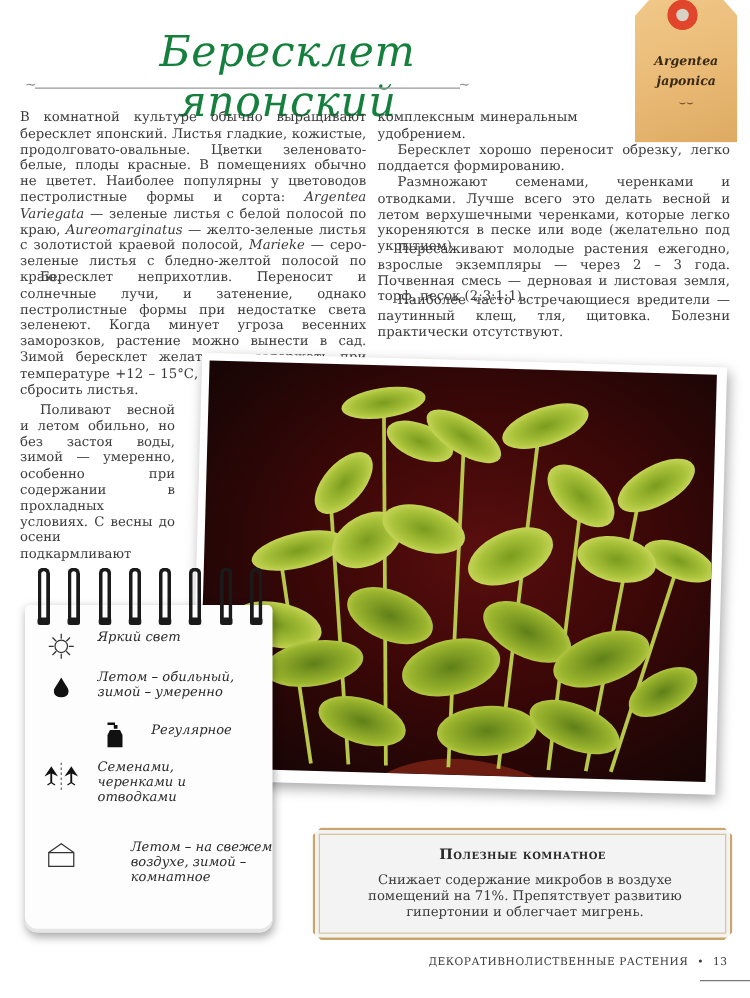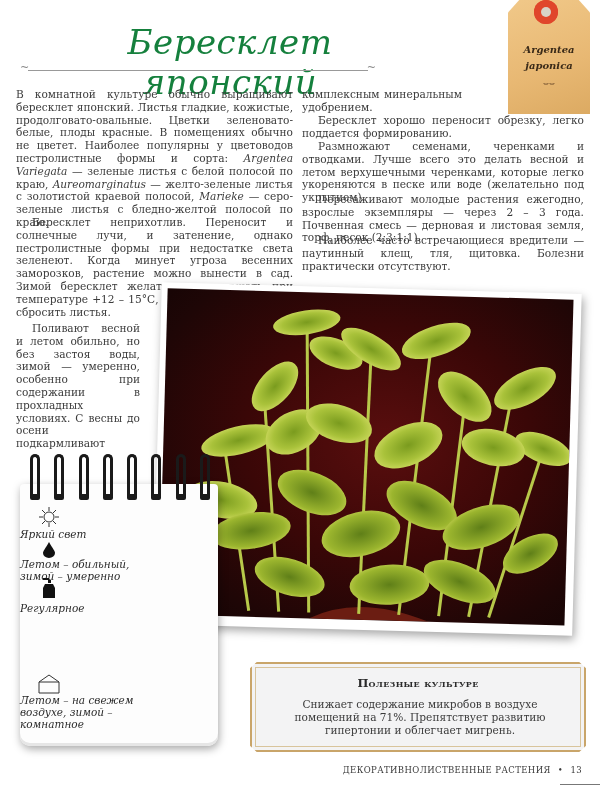--- a/index.html
+++ b/index.html
@@ -60,21 +60,21 @@
 
   .notebook {
     position: absolute; left: 20px; top: 484px; width: 198px; height: 262px;
     background: #fdfdfd; border-radius: 4px 4px 10px 10px;
     box-shadow: 1px 3px 8px rgba(0,0,0,0.35), inset 0 -3px 0 #e6e6e6;
   }
   .rings { position: absolute; left: 10px; top: -30px; width: 180px; height: 44px; display: flex; justify-content: space-between; }
   .ring { width: 10px; height: 42px; border: 3px solid #1a1a1a; border-bottom: none; border-radius: 5px 5px 0 0; position: relative; }
   .ring::after { content: ""; position: absolute; left: -3px; bottom: -4px; width: 10px; height: 6px; background: #1a1a1a; border-radius: 2px; }
 
-  .care-item { position: absolute; left: 0; width: 198px; display: flex; align-items: flex-start; flex-direction: column; }
+  .care-item { position: absolute; left: 0; width: 198px; display: flex; align-items: flex-start; }
   .care-icon { width: 58px; display: flex; justify-content: center; padding-top: 2px; }
   .care-text {
     font-family: "DejaVu Serif", serif; font-style: italic; font-size: 10.5px;
     line-height: 12px; color: #2a2a2a; white-space: pre-line;
   }
 
   .benefits {
     position: absolute; left: 250px; top: 662px; width: 336px; height: 90px;
     background: #f3f3f4; border: 2px solid #c9a56a;
     clip-path: polygon(2% 0, 98% 0, 100% 7%, 100% 93%, 98% 100%, 2% 100%, 0 93%, 0 7%);
@@ -220,46 +220,62 @@
   <div class="care-item" style="top:52px;">
     <div class="care-icon" style="padding-top:6px;">
       <svg width="12" height="16" viewBox="0 0 12 16">
           <path d="M6 0 C2 7 0 9 0 11 a6 5 0 0 0 12 0 C12 9 10 7 6 0Z" fill="#111"></path>
         </svg>
     </div>
     <div class="care-text">Летом – обильный,
 зимой – умеренно</div>
   </div>
 
-  <div class="care-item" style="top:90px;">
+  <div class="care-item" style="top:90px;margin-left:43px;">
     <div class="care-icon">
       <svg width="16" height="22" viewBox="0 0 16 22">
           <path d="M2 2h6v2H2z M7 4h3v3h-3z M4 8h8l2 4v10H2V12z" fill="#111"></path>
         </svg>
     </div>
     <div class="care-text" style="padding-top:4px;">Регулярное</div>
   </div>
 
+  <div class="care-item" style="top:124px;">
+    <div class="care-icon">
+      <svg width="30" height="22" viewBox="0 0 30 22" fill="#111" stroke="#111">
+        <path d="M7 4 L3 10 L7 8 L11 10 Z"></path>
+          <path d="M7 8v8" stroke-width="1.5"></path>
+          <path d="M4 18 L7 16 L10 18" fill="none"></path>
+        <path d="M15 0v22" stroke-dasharray="2 2" stroke="#666" fill="none"></path>
+        <path d="M23 4 L19 10 L23 8 L27 10 Z"></path>
+          <path d="M23 8v8" stroke-width="1.5"></path>
+          <path d="M20 18 L23 16 L26 18" fill="none"></path>
+      </svg>
+    </div>
+    <div class="care-text">Семенами,
+черенками и
+отводками</div>
+  </div>
 
   <div class="care-item" style="top:188px;justify-content:space-between;">
     <div class="care-icon">
       <svg width="24" height="20" viewBox="0 0 24 20" stroke="#333" stroke-width="1" fill="none">
         <path d="M2 8 L12 1 L22 8 V19 H2 Z"></path>
           <path d="M2 8 H22"></path>
       </svg>
     </div>
     <div class="care-text">Летом – на свежем
 воздухе, зимой –
 комнатное</div>
   </div>
 </div>
 
 <div class="benefits">
   <div class="benefits-frame"></div>
-  <div class="benefits-title">Полезные культуре</div>
+  <div class="benefits-title">Полезные комнатное</div>
   <div class="benefits-body">Снижает содержание микробов в воздухе помещений на 71%. Препятствует развитию гипертонии и облегчает мигрень.</div>
 </div>
 
 <div class="footer">
   <span>ДЕКОРАТИВНОЛИСТВЕННЫЕ РАСТЕНИЯ</span>
   <span style="margin:0 4px;">•</span>
   <span>13</span>
 </div>
 <div class="footer-rule"></div>
 

